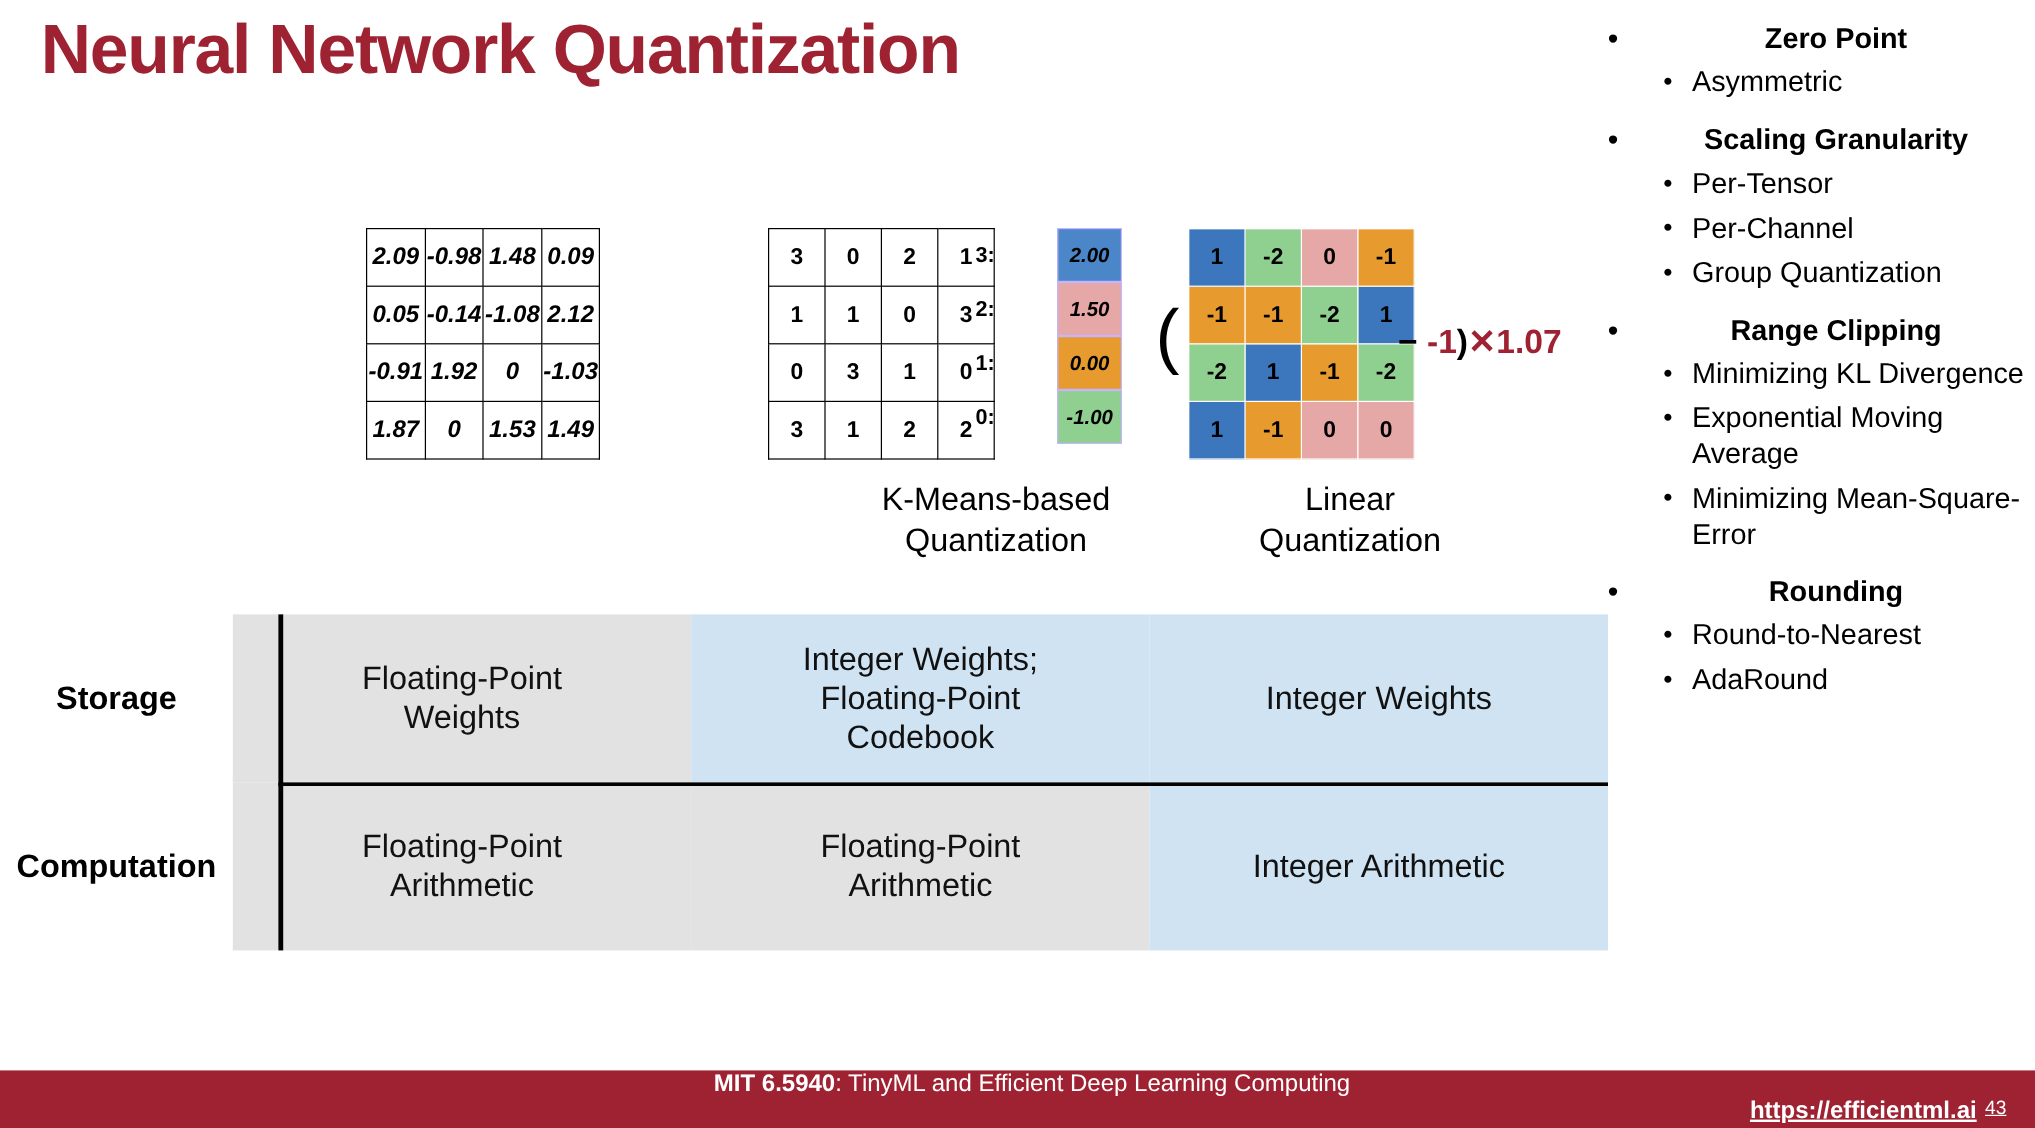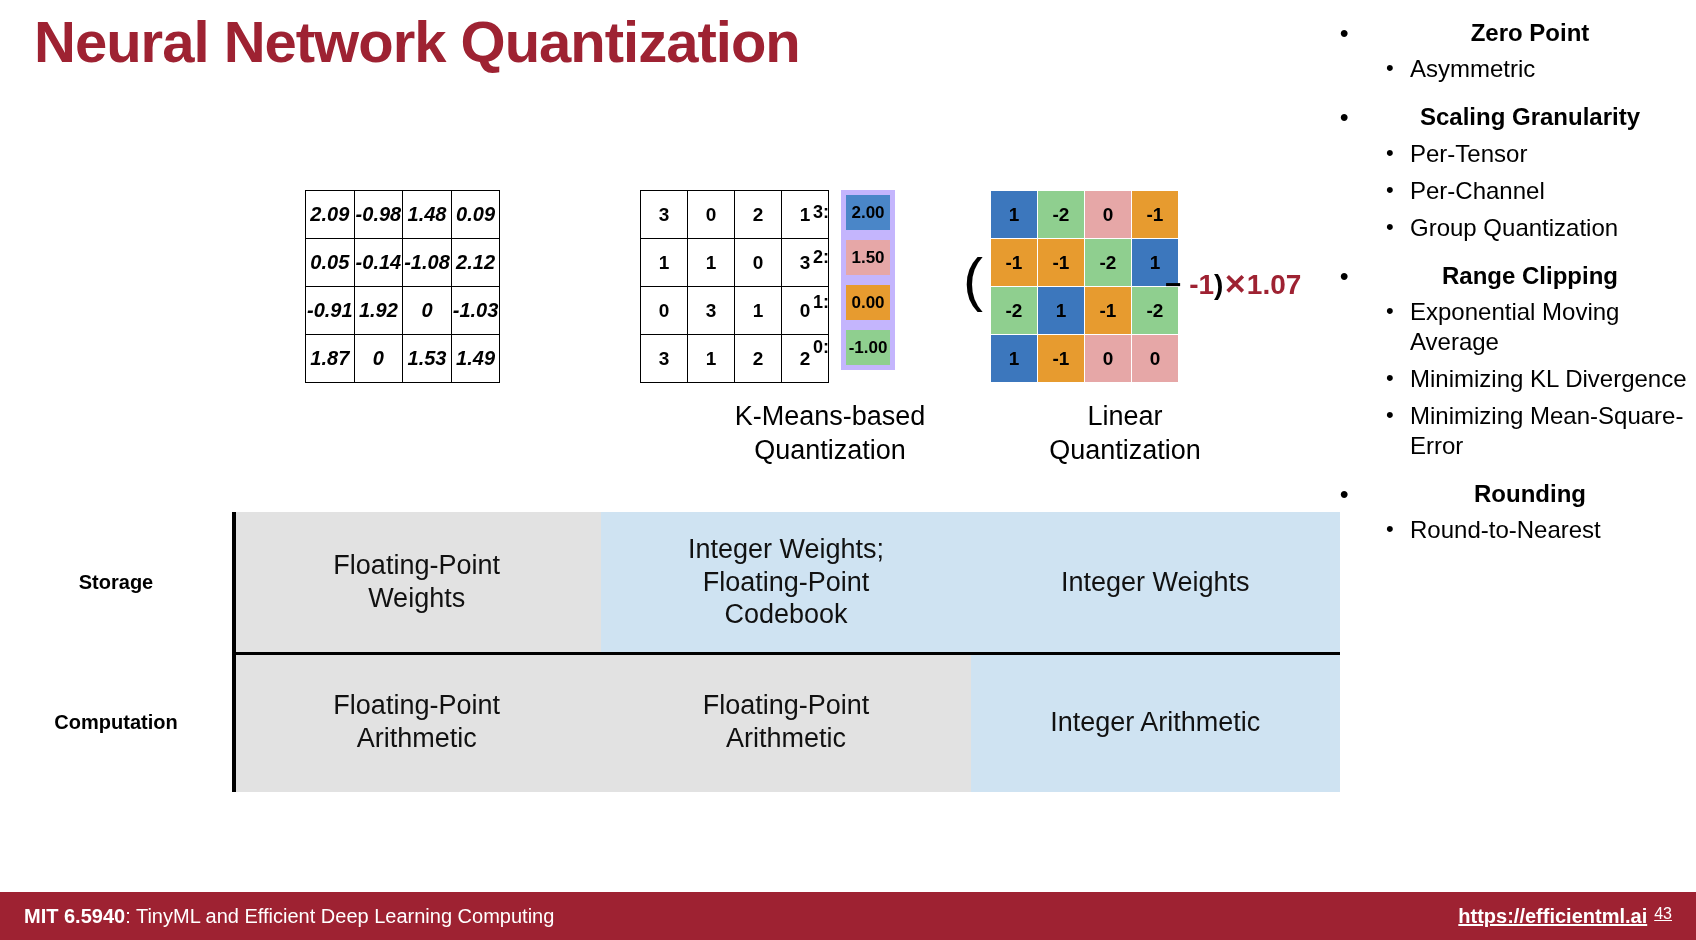--- a/index.html
+++ b/index.html
@@ -79,25 +79,27 @@
     width: 28px;
     font-weight: bold;
     font-size: 18px;
     text-align: left;
     font-style: normal;
   }
   .cb-cell {
     width: 54px;
     height: 45px;
     box-sizing: border-box;
-    border: 5px solid #c4b5fd;
+    border: 1px solid #c4b5fd;
     display: flex;
     align-items: center;
     justify-content: center;
-    font-weight: bold;
+    font-style: italic;
+    font-weight: bold;
+    margin-left: 40px;
   }
   
   #linear-matrix {
     left: 990px;
     top: 190px;
     font-size: 19px;
     font-style: normal;
   }
   #linear-matrix td {
     width: 44px;
@@ -138,25 +140,25 @@
     left: 0px;
     top: 512px;
     width: 1340px;
   }
   .cmp-row {
     display: flex;
     align-items: stretch;
     height: 140px;
   }
   .cmp-rowlabel {
-    width: 232px;
+    width: 194px;
     display: flex;
     align-items: center;
     justify-content: center;
-    font-size: 20px;
+    font-size: 27px;
     font-weight: bold;
     color: #000;
   }
   .cmp-cell {
     flex: 1;
     display: flex;
     align-items: center;
     justify-content: center;
     text-align: center;
     font-size: 27px;
@@ -225,20 +227,21 @@
   .footer {
     position: absolute;
     left: 0;
     bottom: 0;
     width: 1696px;
     height: 48px;
     background: #9e2232;
     color: #ffffff;
     display: flex;
     align-items: center;
+    flex-direction: column;
   }
   .footer-left {
     margin-left: 24px;
     font-size: 20px;
   }
   .footer-left b { font-weight: bold; }
   .footer-right {
     margin-left: auto;
     margin-right: 24px;
     font-size: 20px;
@@ -429,26 +432,27 @@
   <div class="bullets">
     <div class="b1">Zero Point</div>
     <div class="b2">Asymmetric</div>
 
     <div class="b1">Scaling Granularity</div>
     <div class="b2">Per-Tensor</div>
     <div class="b2">Per-Channel</div>
     <div class="b2">Group Quantization</div>
 
     <div class="b1">Range Clipping</div>
+    <div class="b2">Minimizing KL Divergence</div>
     <div class="b2">Exponential Moving Average</div>
-    <div class="b2">Minimizing KL Divergence</div>
     <div class="b2">Minimizing Mean-Square-Error</div>
 
     <div class="b1">Rounding</div>
     <div class="b2">Round-to-Nearest</div>
+    <div class="b2">AdaRound</div>
   </div>
 
   <div class="footer">
     <div class="footer-left">
       <b>MIT 6.5940</b><span>: </span><span>TinyML and Efficient Deep Learning Computing</span>
     </div>
     <div class="footer-right">
       <span class="footer-url">https://efficientml.ai</span>
       <span class="footer-page">43</span>
     </div>

